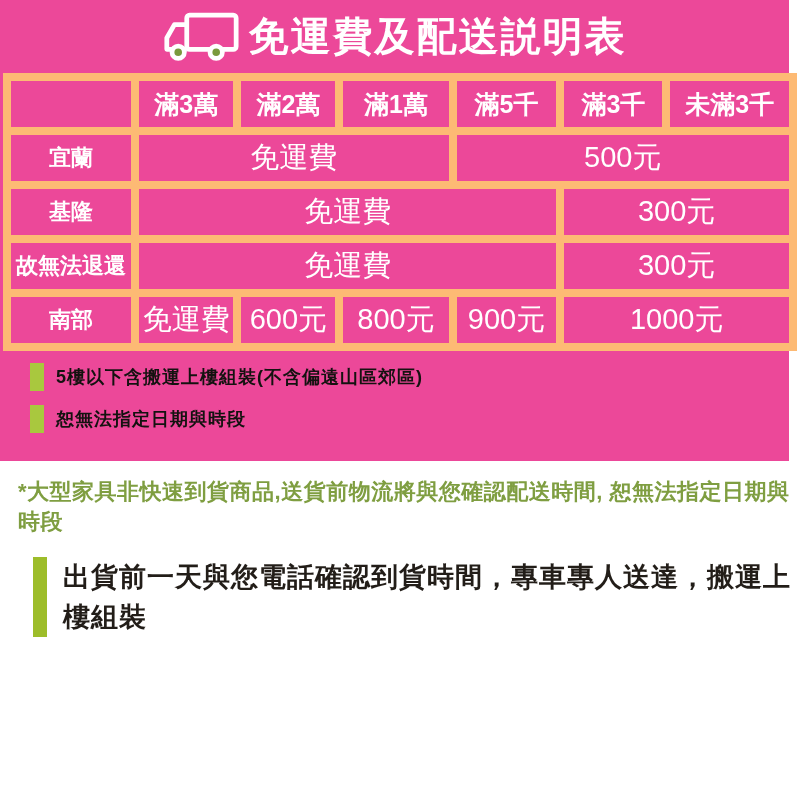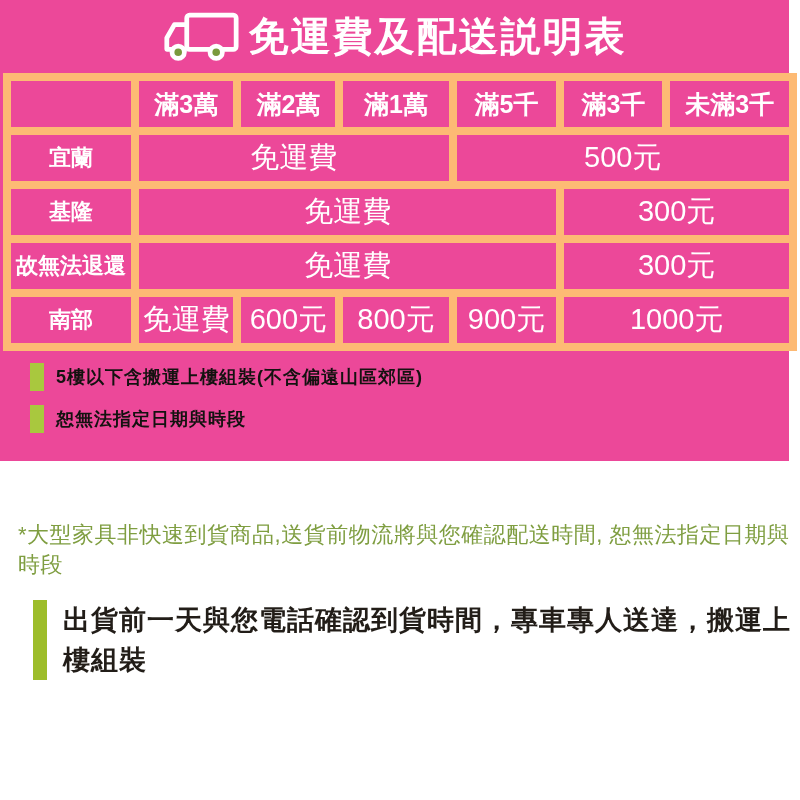--- a/index.html
+++ b/index.html
@@ -65,24 +65,23 @@
     font-size:18px;
     font-weight:bold;
     letter-spacing:1px;
   }
   
   .white-section { padding:16px 0 0 0; }
   .fine-print { padding-left:18px; }
   .fine-print .fp-line {
     color:#7f9e41;
     font-size:22px;
-    font-weight:normal;
+    font-weight:bold;
     margin-bottom:13px;
     letter-spacing:0.5px;
-    margin-top:43px;
   }
   .delivery-note {
     display:flex; align-items:stretch; gap:16px;
     margin:20px 0 0 33px;
   }
   .delivery-note .bar {
     width:14px;
     background:#9dbd2a;
     flex:0 0 auto;
   }

